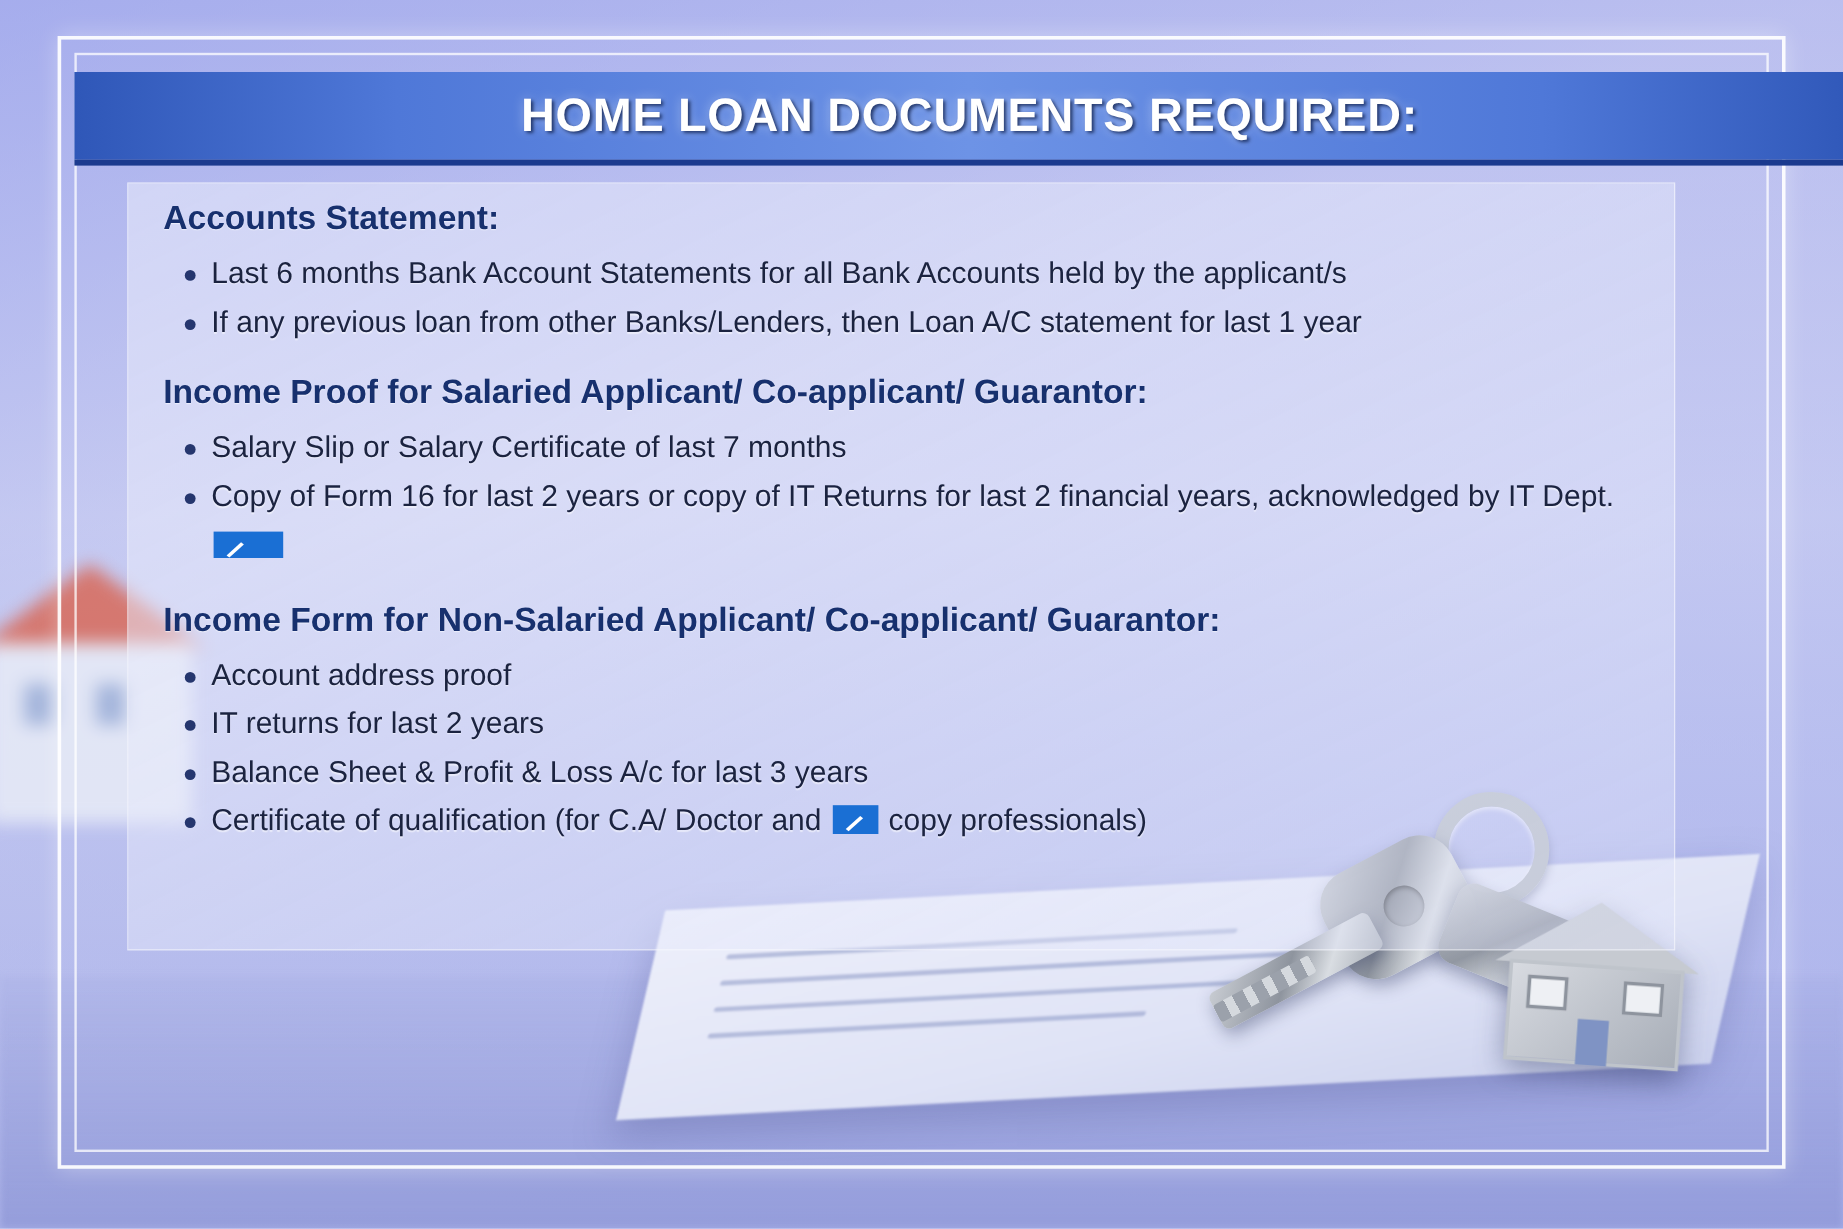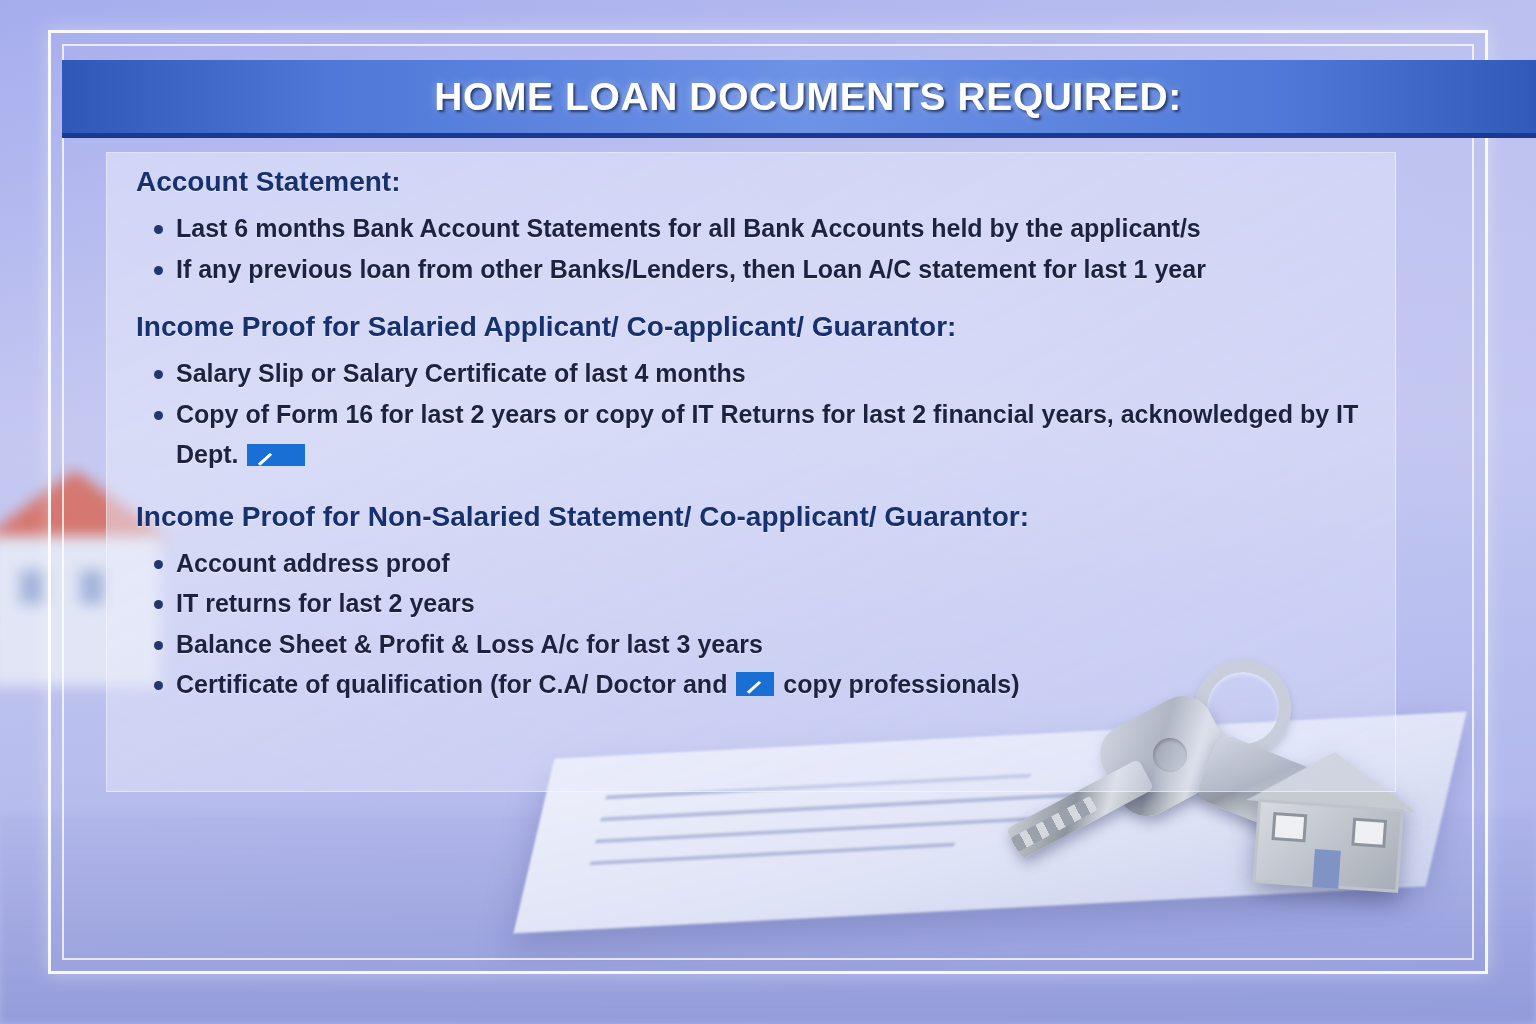--- a/index.html
+++ b/index.html
@@ -236,21 +236,20 @@
     list-style: none;
     margin: 0 0 0 4px;
   }
   ul.bullets li {
     position: relative;
     padding-left: 36px;
     font-size: 25px;
     line-height: 1.62;
     color: #1b2340;
     text-shadow: 0 1px 1px rgba(255,255,255,.55);
-    font-weight: bold;
   }
   ul.bullets li::before {
     content: "";
     position: absolute;
     left: 14px;
     top: 17px;
     width: 9px; height: 9px;
     border-radius: 50%;
     background: #25366e;
   }
@@ -320,40 +319,40 @@
 
   <div class="title-bar">
     <div class="title-text">HOME LOAN DOCUMENTS REQUIRED:</div>
   </div>
 
   <div class="panel"></div>
 
   <div class="content">
 
     <div class="section-block">
-      <h2 class="section">Account Statement:</h2>
+      <h2 class="section">Accounts Statement:</h2>
       <ul class="bullets">
         <li>Last 6 months Bank Account Statements for all Bank Accounts held by the applicant/s</li>
         <li>If any previous loan from other Banks/Lenders, then Loan A/C statement for last 1 year</li>
       </ul>
     </div>
 
     <div class="section-block gap-lg">
       <h2 class="section">Income Proof for Salaried Applicant/ Co-applicant/ Guarantor:</h2>
       <ul class="bullets">
-        <li>Salary Slip or Salary Certificate of last 4 months</li>
+        <li>Salary Slip or Salary Certificate of last 7 months</li>
         <li>
           <span>Copy of Form 16 for last 2 years or copy of IT Returns for last 2 financial years, acknowledged by IT Dept.</span>
           <span class="check-mark"></span>
         </li>
       </ul>
     </div>
 
     <div class="section-block">
-      <h2 class="section">Income Proof for Non-Salaried Statement/ Co-applicant/ Guarantor:</h2>
+      <h2 class="section">Income Form for Non-Salaried Applicant/ Co-applicant/ Guarantor:</h2>
       <ul class="bullets">
         <li>Account address proof</li>
         <li>IT returns for last 2 years</li>
         <li>Balance Sheet &amp; Profit &amp; Loss A/c for last 3 years</li>
         <li>
           <span>Certificate of qualification (for C.A/ Doctor and</span>
           <span class="check-mark small"></span>
           <span>copy professionals)</span>
         </li>
       </ul>

